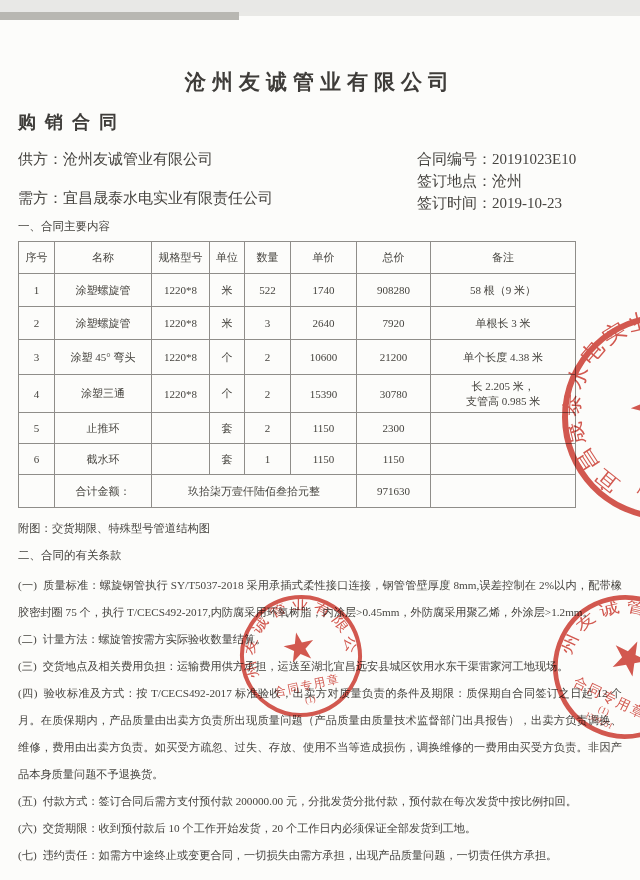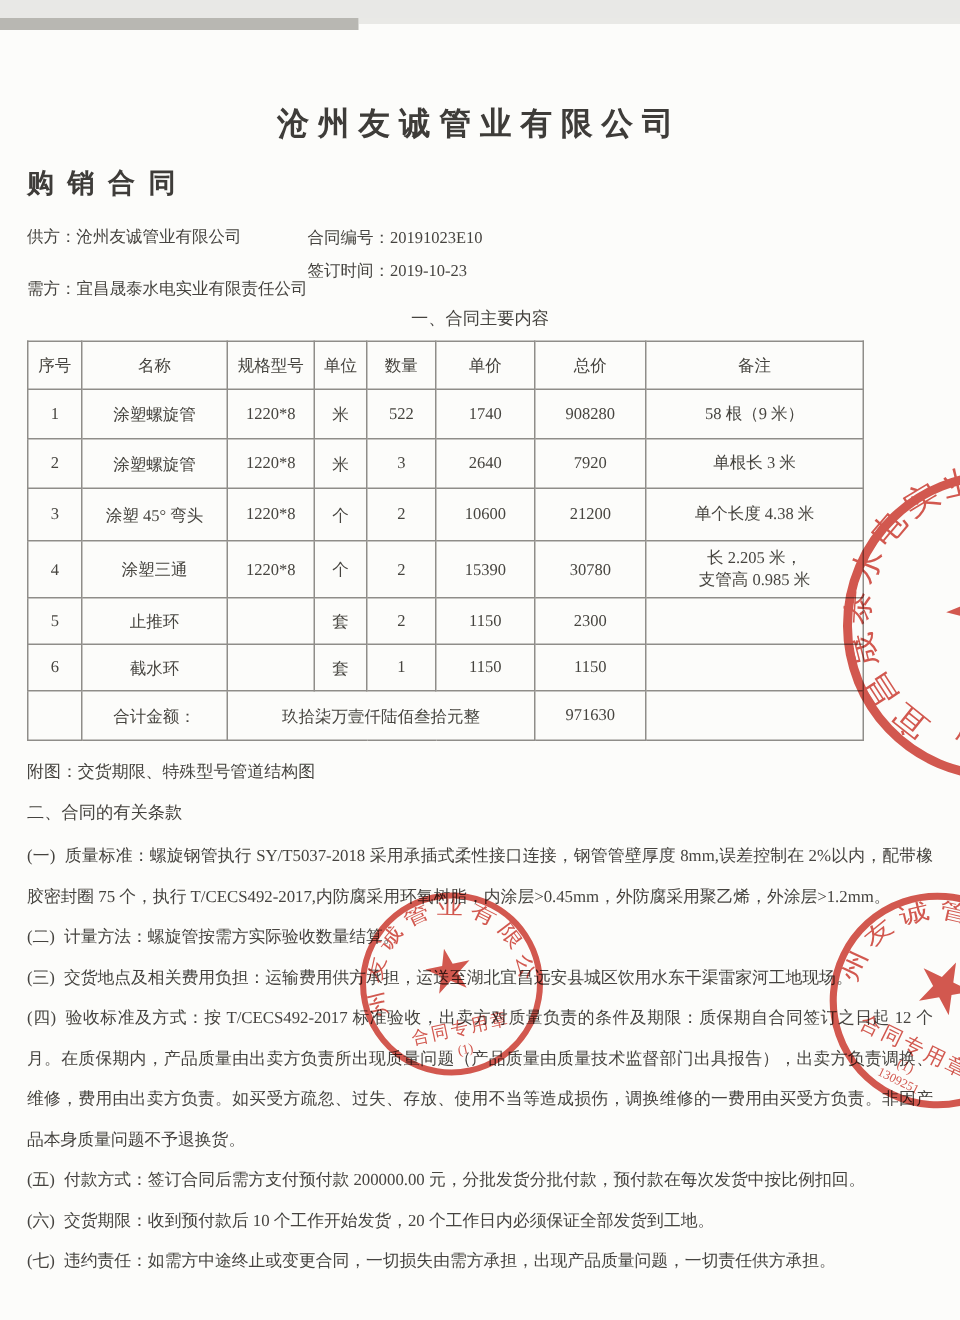--- a/index.html
+++ b/index.html
@@ -13,26 +13,26 @@
   .scan-bar { position:absolute; left:0; top:0; width:239px; height:8px; background:#abaaa5; opacity:.85; }
   .scan-bar2 { position:absolute; left:239px; top:0; width:401px; height:4px; background:#d6d5d2; opacity:.5; }
 
   .content { position:relative; padding:0 18px; }
 
   h1.doc-title { margin-top:56px; text-align:center; font-size:21px; font-weight:bold;
     letter-spacing:6px; color:#3e3c39; }
   h2.doc-subtitle { margin-top:14px; font-size:18px; font-weight:bold;
     letter-spacing:9px; color:#3e3c39; }
 
-  .info-row { margin-top:14px; display:flex; justify-content:flex-start; font-size:11px; }
+  .info-row { margin-top:14px; display:flex; justify-content:space-between; font-size:15px; }
   .info-left .line1 { margin-top:2px; }
   .info-left .line2 { margin-top:20px; }
   .info-right { width:205px; line-height:22px; }
 
-  .section-title { margin-top:5px; font-size:11.5px;text-align:center; }
+  .section-title { margin-top:5px; font-size:11.5px; }
 
   table.goods { margin-top:7px; border-collapse:collapse; table-layout:fixed; width:557px; font-size:11px;border-radius:16px; }
   table.goods th, table.goods td { border:1px solid #8f8d89; text-align:center; vertical-align:middle;
     padding:1px 2px; font-weight:normal; color:#46443f; }
   table.goods th { height:32px; }
   tr.r1 td{height:33px;} tr.r2 td{height:33px;} tr.r3 td{height:35px;} tr.r4 td{height:38px;}
   tr.r5 td{height:31px;} tr.r6 td{height:31px;} tr.rt td{height:33px;}
   td.remark { white-space:pre-line; line-height:15px; }
 
   .note-box { margin-top:7px; width:557px; border:1px solid #8f8d89; padding:6px 7px 7px; font-size:10.8px; }
@@ -59,20 +59,21 @@
     <h1 class="doc-title">沧州友诚管业有限公司</h1>
     <h2 class="doc-subtitle">购销合同</h2>
 
     <div class="info-row">
       <div class="info-left">
         <div class="line1">供方：沧州友诚管业有限公司</div>
         <div class="line2">需方：宜昌晟泰水电实业有限责任公司</div>
       </div>
       <div class="info-right">
         <div>合同编号：20191023E10</div>
+        <div>签订地点：沧州</div>
         <div>签订时间：2019-10-23</div>
       </div>
     </div>
 
     <div class="section-title">一、合同主要内容</div>
 
     <table class="goods">
       <colgroup>
         <col style="width:36px">
           <col style="width:97px">

